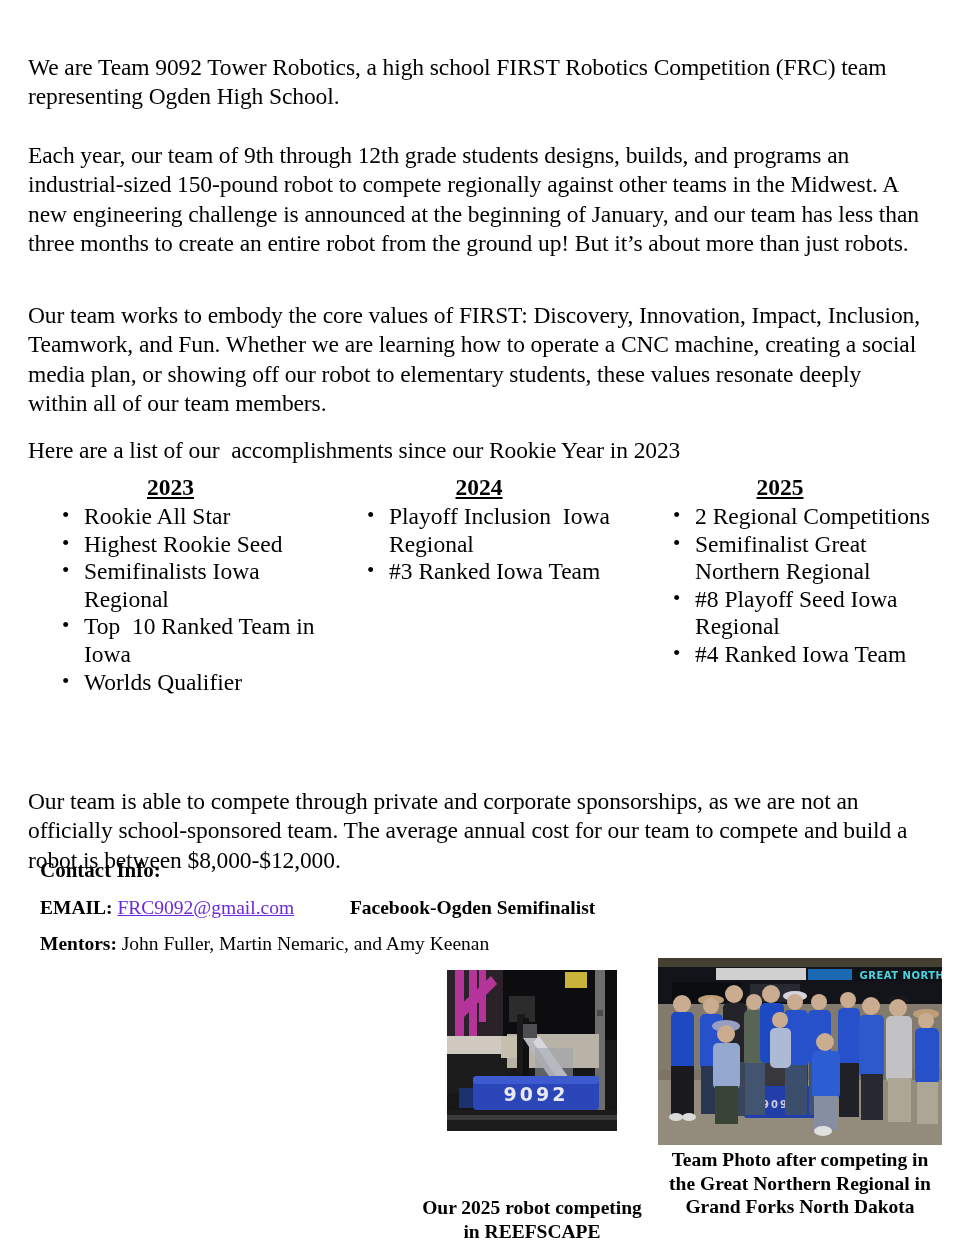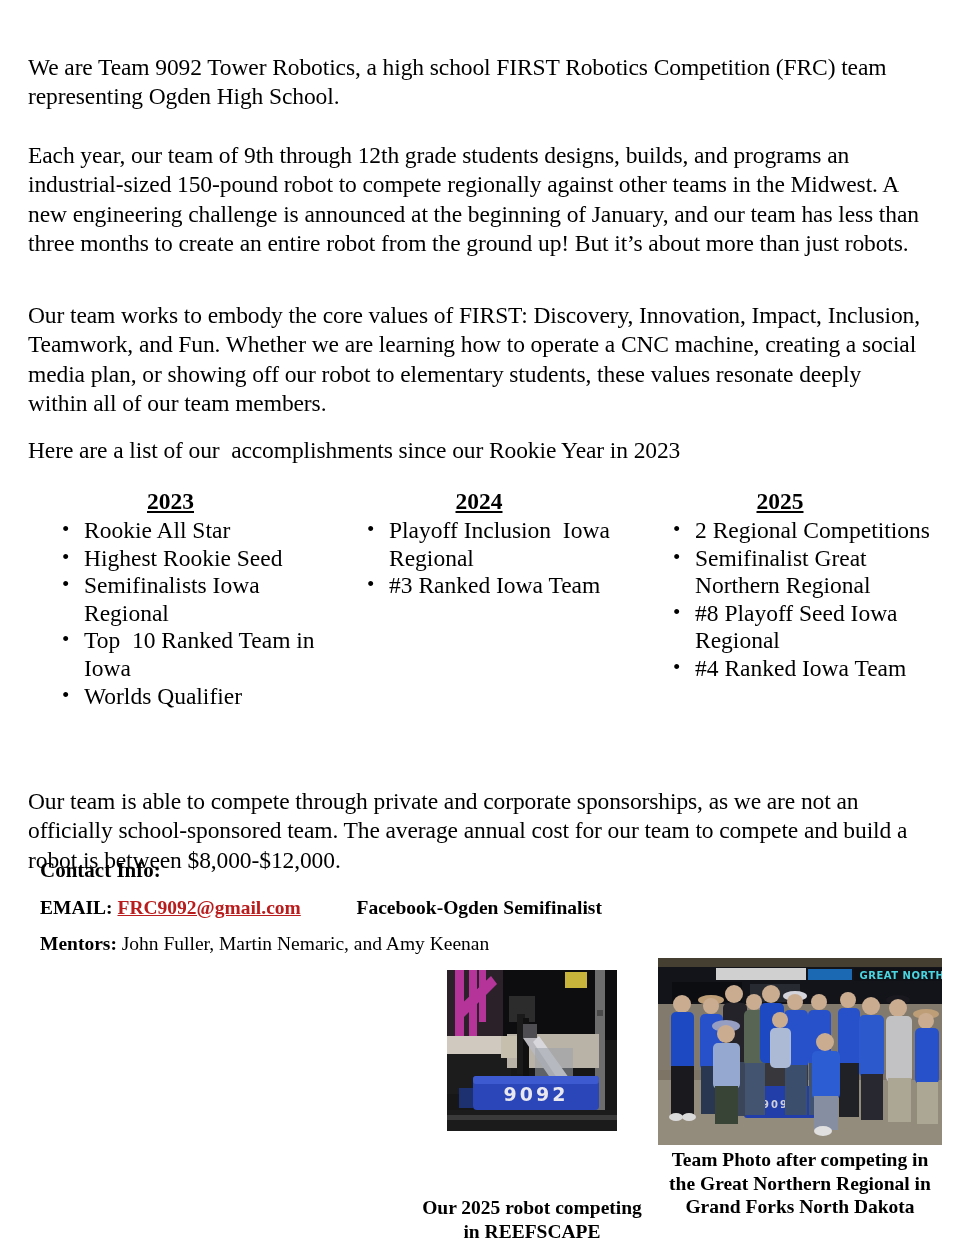--- a/index.html
+++ b/index.html
@@ -44,21 +44,20 @@
   .accomplishments {
     position: absolute;
     top: 474px;
     left: 28px;
     width: 912px;
     display: flex;
     align-items: flex-start;
   }
   .acc-col {
     box-sizing: border-box;
-    margin-top: 14px;
   }
   .acc-col.c2023 { width: 305px; padding-left: 8px; }
   .acc-col.c2024 { width: 302px; padding-left: 8px; }
   .acc-col.c2025 { width: 300px; padding-left: 12px; }
 
   .acc-head {
     text-align: center;
     font-weight: bold;
     font-size: 23.5px;
     line-height: 27px;
@@ -112,24 +111,23 @@
   .contact-row-mentors {
     position: absolute;
     left: 40px;
     top: 931px;
     font-size: 19.5px;
     line-height: 25px;
     white-space: nowrap;
   }
   .lbl-bold { font-weight: bold; }
   a.email-link {
-    color: #b91c1c;
+    color: #6d28d9;
     text-decoration: underline;
     text-underline-offset: 1px;
-    font-weight: bold;
   }
   .spacer-wide { display: inline-block; width: 46px; }
 
   
   .photo {
     position: absolute;
     overflow: hidden;
     background: #bef264;
   }
   #photo-robot {

